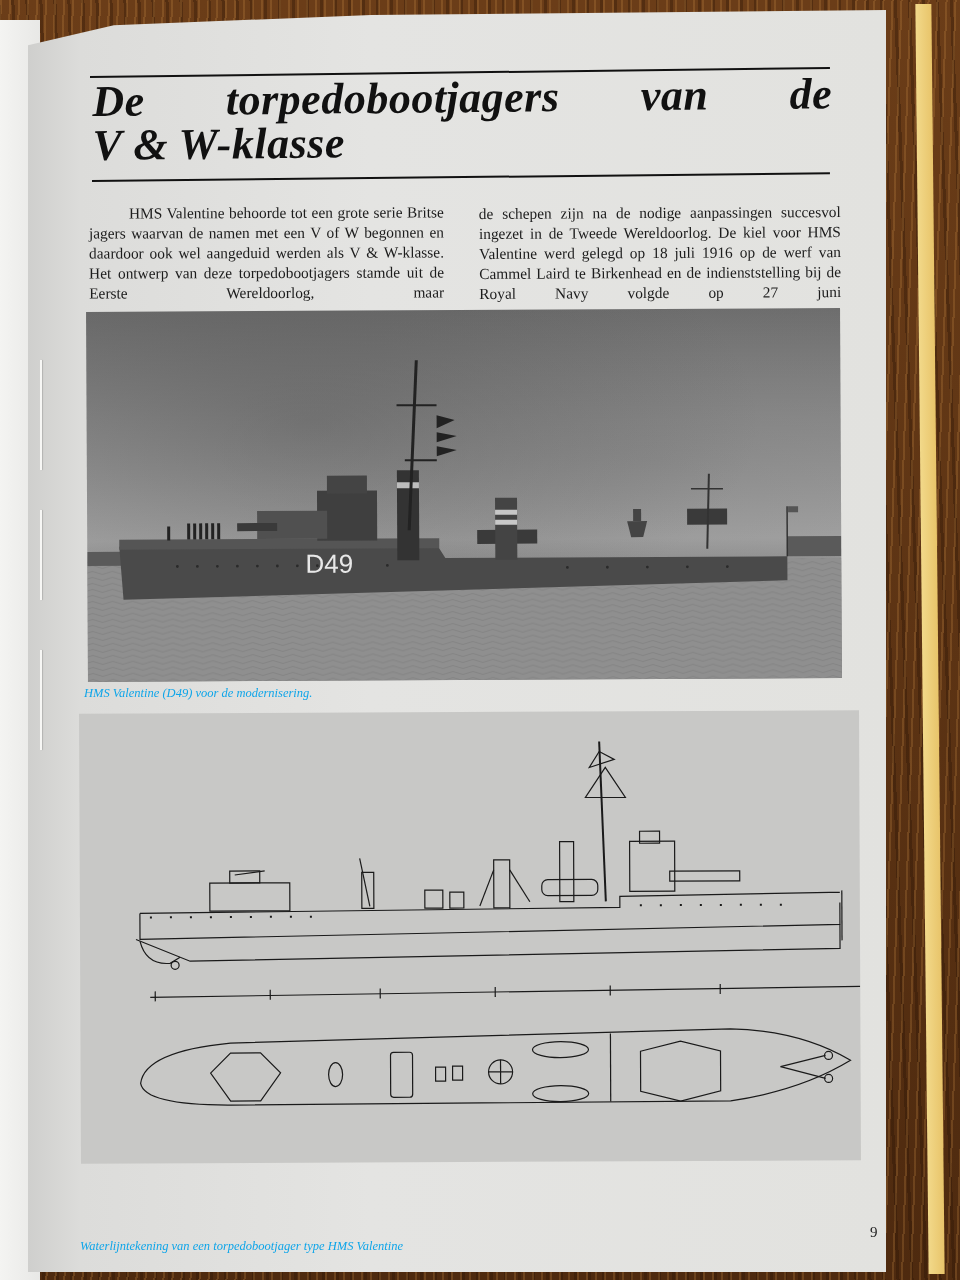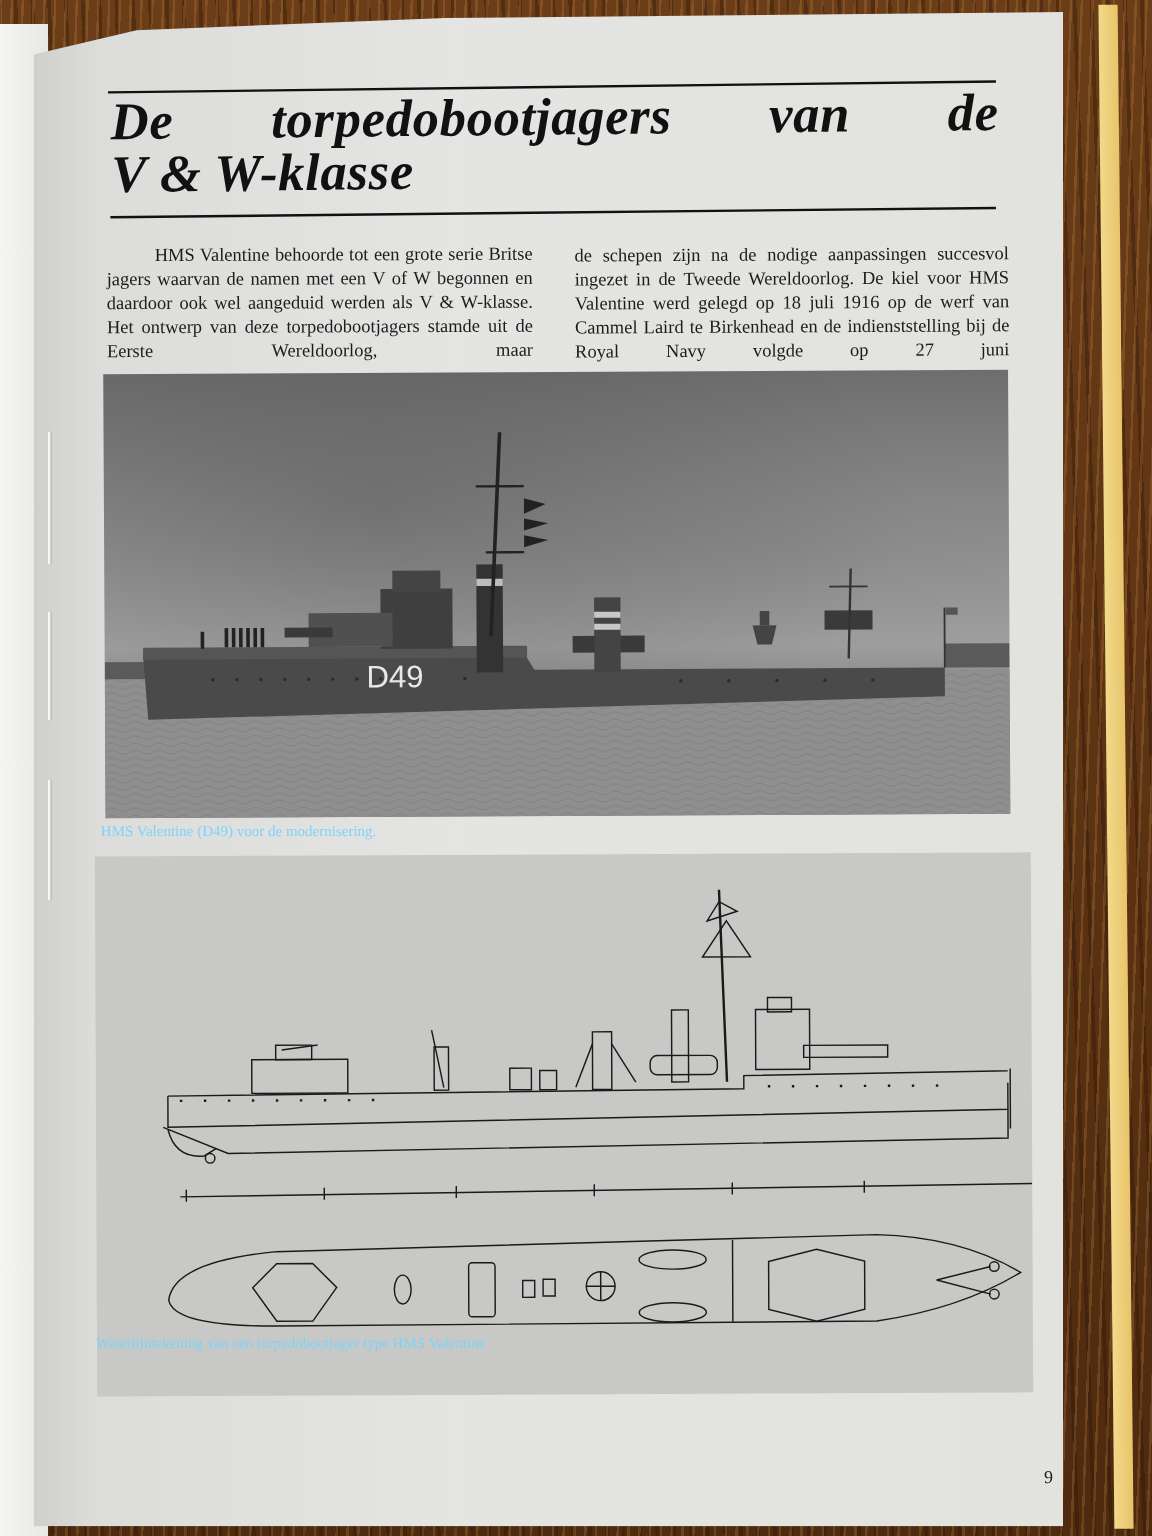--- a/index.html
+++ b/index.html
@@ -64,25 +64,25 @@
     position: absolute; left: 87px; top: 310px; width: 754px; height: 370px;
     background:
       radial-gradient(ellipse at 30% 30%, rgba(70,70,70,0.35), transparent 60%),
       radial-gradient(ellipse at 75% 40%, rgba(120,120,120,0.3), transparent 55%),
       linear-gradient(180deg, #6d6d6d 0%, #8a8a8a 30%, #a4a4a4 62%, #8e8e8e 70%, #7a7a7a 100%);
     overflow: hidden;
     transform: rotate(-0.3deg);
   }
   .photo svg { position: absolute; inset: 0; }
   .caption {
-    position: absolute; font-family: "Liberation Serif", serif; 
-    font-size: 12.5px; color: #7dd3fc;
+    position: absolute; font-family: "Liberation Serif", serif; font-style: italic;
+    font-size: 12.5px; color: #0ea5e9;
   }
   .cap1 { left: 84px; top: 686px; }
-  .cap2 { left: 80px; top: 1112px; }
+  .cap2 { left: 80px; top: 1239px; }
   
   .drawing {
     position: absolute; left: 80px; top: 712px; width: 780px; height: 450px;
     background: #c8c8c6;
     transform: rotate(-0.25deg);
   }
   .drawing svg { position: absolute; inset: 0; }
   .page-number {
     position: absolute; left: 870px; top: 1224px; font-size: 15px; color: #222;
     font-family: "Liberation Serif", serif;

